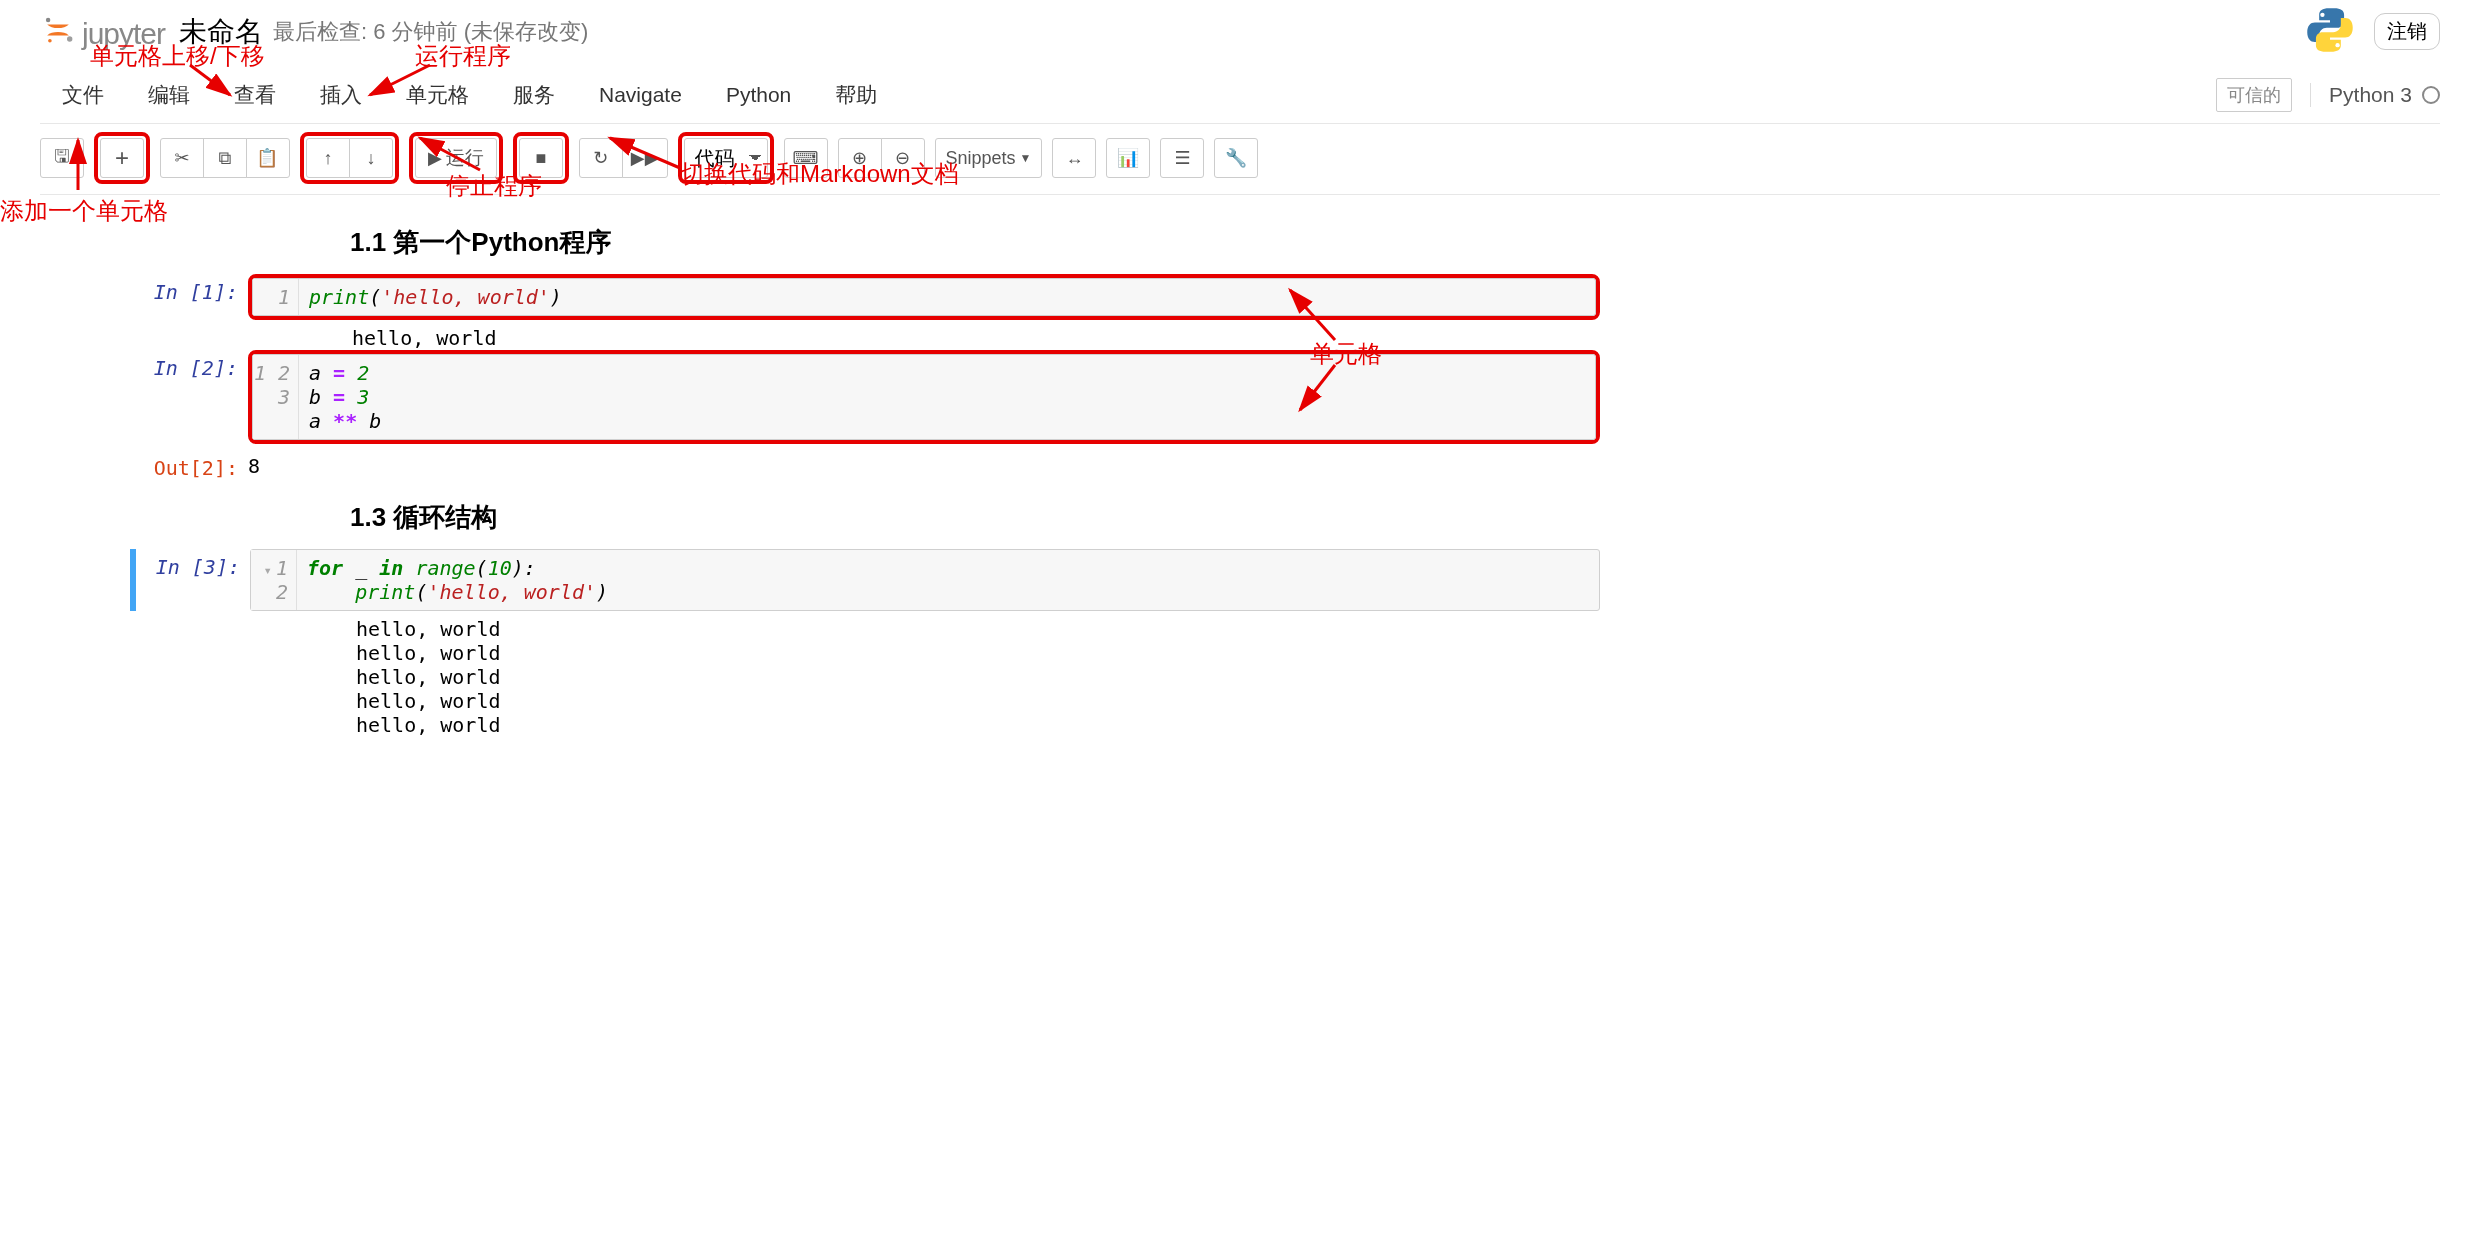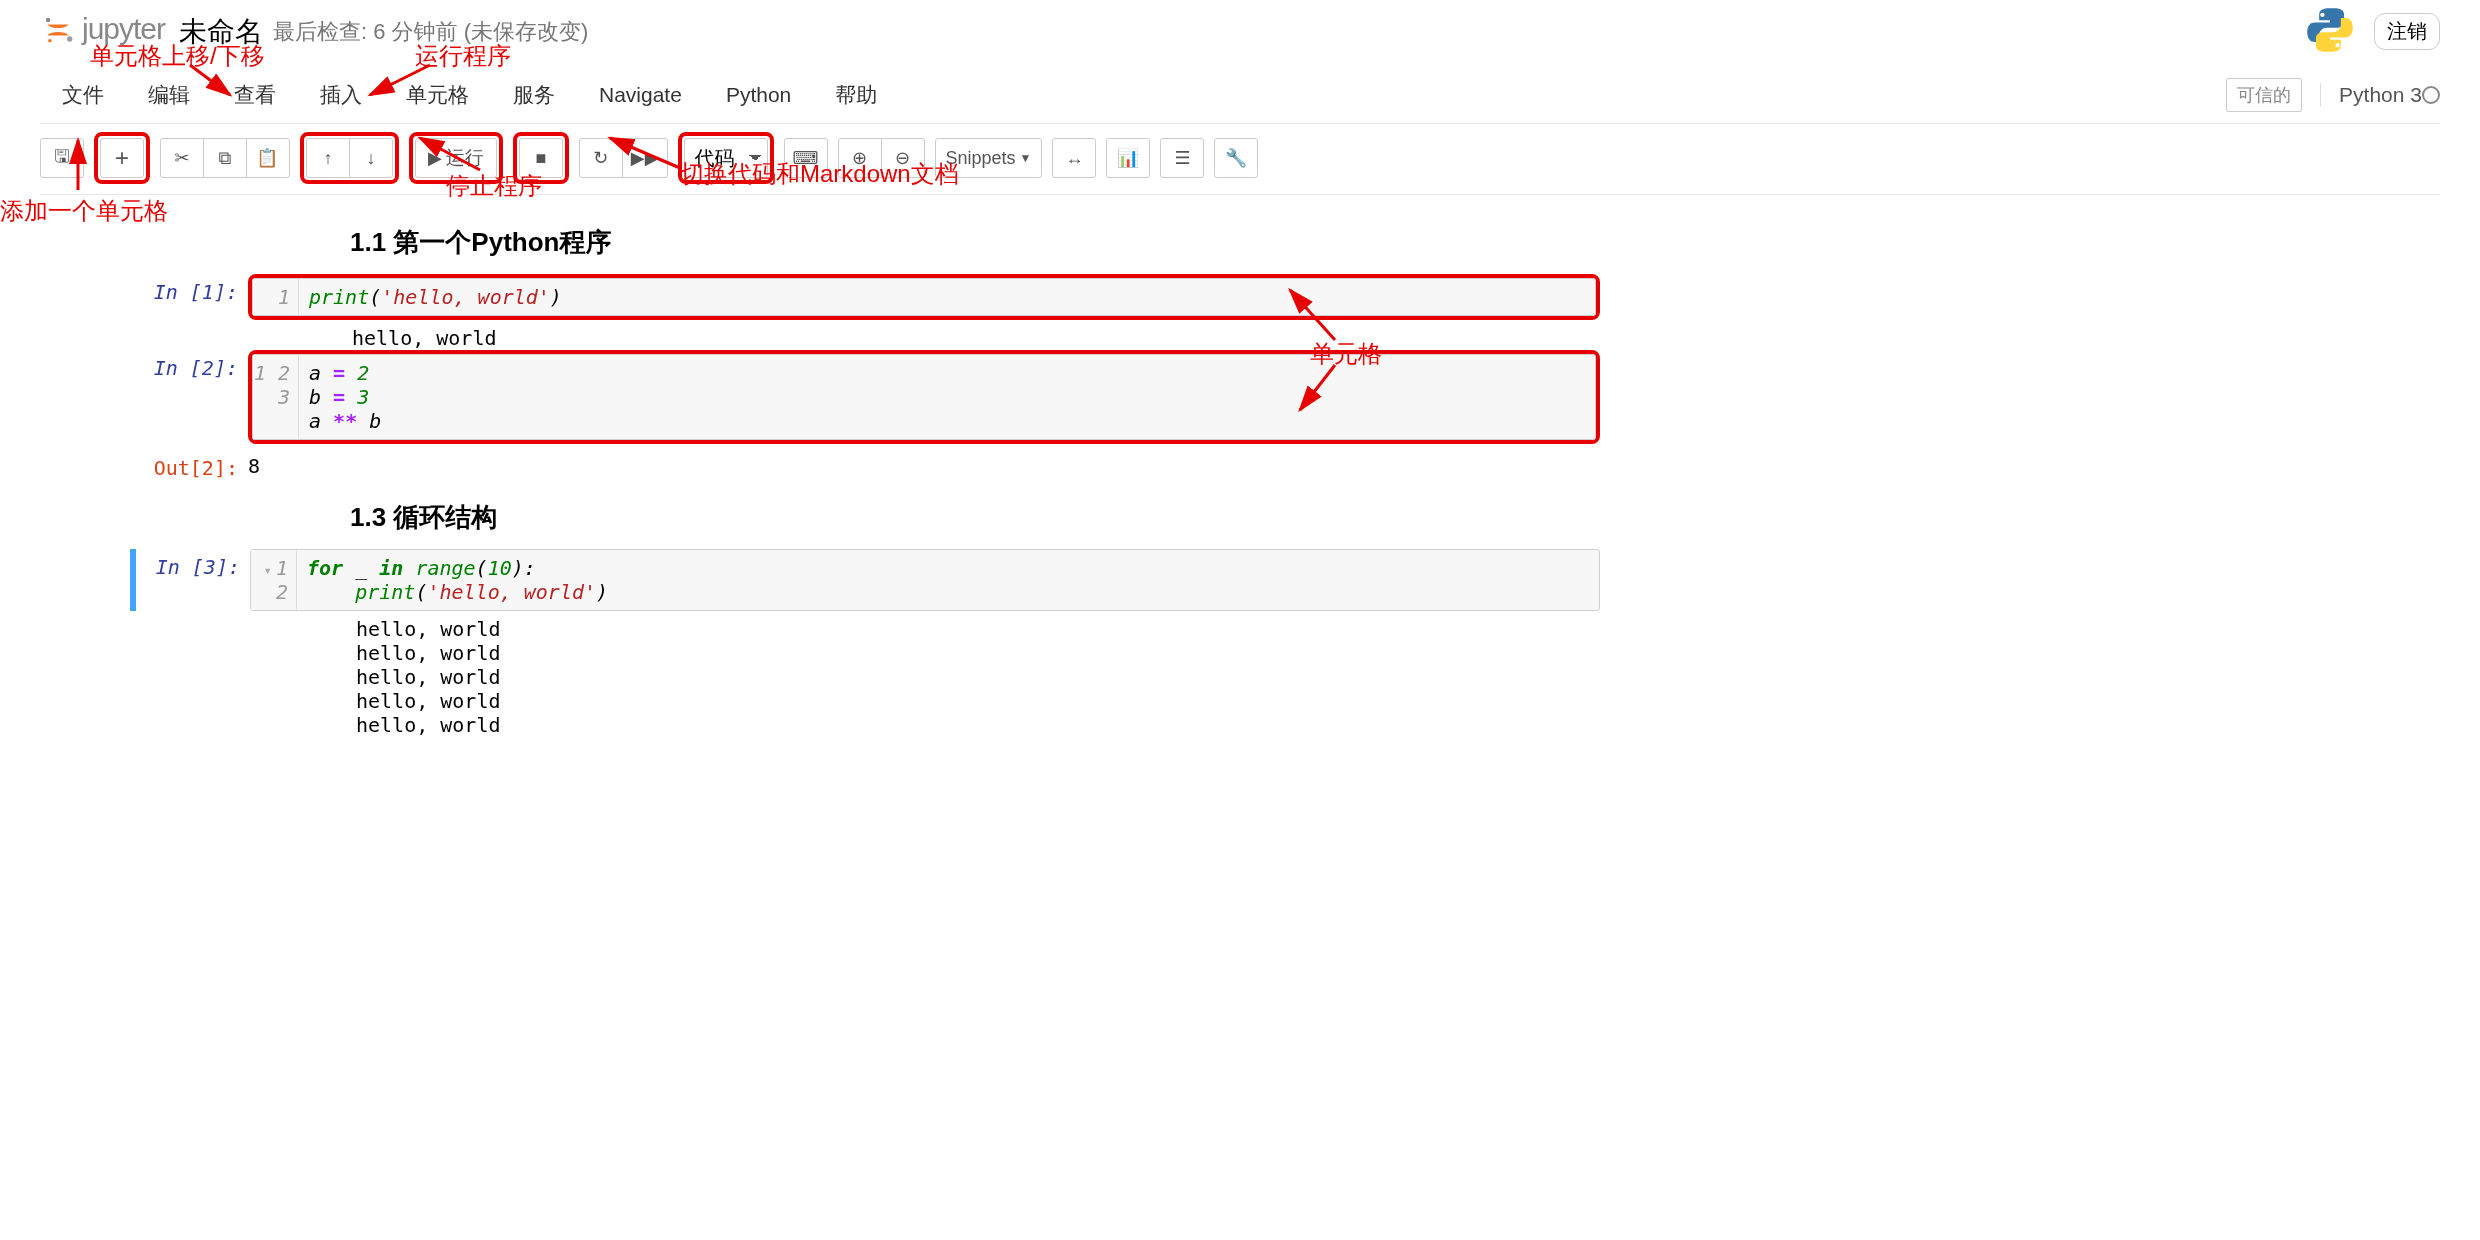--- a/index.html
+++ b/index.html
@@ -1,35 +1,35 @@
 <!DOCTYPE html>
 <html><head>
 <meta charset="utf-8">
 <style>
 * { box-sizing: border-box; margin: 0; padding: 0; }
 body { font-family: "Helvetica Neue", Arial, sans-serif; font-size: 14px; background: #fff; color: #000; width: 2480px; }
 .page { padding: 0 40px; transform-origin: top left; }
 
 
 .hdr { display: flex; align-items: center; padding: 4px 0 0 0; position: relative; }
-.jlogo { display: flex; align-items: flex-start; gap: 6px; }
+.jlogo { display: flex; align-items: flex-end; gap: 6px; }
 .jlogo-icon svg { width: 36px; height: 36px; }
 .jlogo-text { font-size: 30px; color: #888; letter-spacing: -1px; font-weight: 400; }
 .nb-title { font-size: 28px; color: #000; margin-left: 14px; }
 .nb-checkpoint { font-size: 22px; color: #777; margin-left: 10px; }
 .hdr-right { margin-left: auto; display: flex; align-items: center; gap: 18px; }
 .pysnake svg { width: 52px; height: 52px; }
 .logout-btn { border: 1px solid #ccc; background: #fff; padding: 4px 12px; font-size: 20px; border-radius: 11px; }
 
 
 .menu { display: flex; align-items: center; padding: 6px 0; font-size: 21px; color: #333; border-bottom: 1px solid #e7e7e7; margin-top: 8px; }
 .menu-item { padding: 8px 22px; cursor: pointer; }
 .menu-right { margin-left: auto; display: flex; align-items: center; gap: 18px; color: #777; padding-left: 36px; }
 .trusted { border: 1px solid #ccc; padding: 4px 10px; font-size: 18px; color: #888; border-radius: 2px; }
-.kname { font-size: 21px; color: #555; padding-left: 18px; border-left: 1px solid #ddd; display: flex; align-items: center; gap: 0; }
+.kname { font-size: 21px; color: #555; padding-left: 18px; border-left: 1px solid #ddd; display: flex; align-items: center; gap: 10px; }
 .kstat { width: 18px; height: 18px; border: 2px solid #888; border-radius: 50%; display: inline-block; }
 
 
 .tb { display: flex; align-items: center; gap: 10px; padding: 8px 0 10px 0; border-bottom: 1px solid #e7e7e7; flex-wrap: nowrap; }
 .tbg { display: flex; }
 .tbtn { min-width: 44px; height: 40px; border: 1px solid #ccc; background: #fff; display: flex; align-items: center; justify-content: center; font-size: 18px; color: #555; border-radius: 3px; margin-left: -1px; padding: 0 8px; cursor: pointer; }
 .tbg .tbtn:first-child { margin-left: 0; }
 .tbg .tbtn:not(:first-child):not(:last-child) { border-radius: 0; }
 .tbg .tbtn:first-child { border-top-right-radius: 0; border-bottom-right-radius: 0; }
 .tbg .tbtn:last-child { border-top-left-radius: 0; border-bottom-left-radius: 0; }

